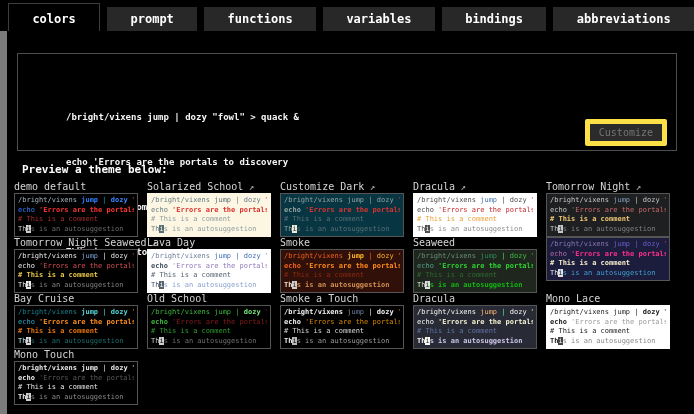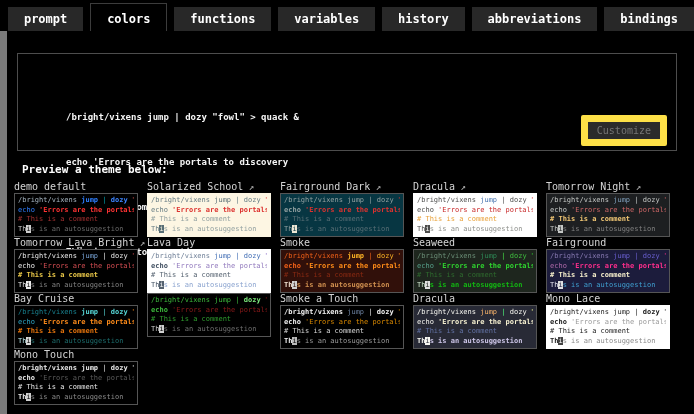--- a/index.html
+++ b/index.html
@@ -23,47 +23,46 @@
   .preview-box { position:absolute; left:17px; top:53px; width:660px; height:98px;
                  border:1px solid #4d4d4d; background:#000; }
   .bg-picker { position:absolute; top:1px; right:1px; display:flex; align-items:flex-start; gap:8px; }
   .bg-label { color:#5a5a5a; font-size:10px; line-height:11px; text-align:right; padding-top:3px; }
   .swatches { display:flex; }
   .swatch { width:13px; height:22px; cursor:pointer; }
   .term { position:absolute; left:48px; top:26px; color:#f5f5f5; font-size:9px; font-weight:bold;
           line-height:15px; white-space:pre; }
   .term .cursor { background:#9a9a9a; color:#000; }
   .customize-btn { position:absolute; right:9px; bottom:4px; background:#2b2b2b;
-                   border:7px solid #fde047; color:#757575; font-size:10px;
+                   border:5px solid #fde047; color:#757575; font-size:10px;
                    font-family:inherit; padding:3px 9px; border-radius:2px; }
 
   
   .themes-heading { position:absolute; left:22px; top:163px; color:#fff; font-size:11px; font-weight:bold; }
   .theme-grid { position:absolute; left:14px; top:181px; display:grid;
                 grid-template-columns:repeat(5,124px); column-gap:9px; row-gap:0; }
   .theme-cell { height:56px; }
   .theme-title { height:12px; font-size:10px; color:#d4d4d4; line-height:12px; white-space:nowrap; }
   .ext-arrow { font-size:9px; color:#c8c8c8; }
   .theme-card { width:124px; height:44px; border:1px solid #555; padding:2px 3px;
                 overflow:hidden; cursor:pointer; }
   .card-line { font-size:7px; line-height:9.5px; height:9.5px; white-space:pre; overflow:hidden; }
 </style>
 </head>
 <body>
 
 <div class="left-strip"></div>
 
 <div class="tabbar">
+  <div class="tab active">colors</div>
   <div class="tab">prompt</div>
-  <div class="tab active">colors</div>
   <div class="tab">functions</div>
   <div class="tab">variables</div>
-  <div class="tab">history</div>
+  <div class="tab">bindings</div>
   <div class="tab">abbreviations</div>
-  <div class="tab">bindings</div>
 </div>
 
 <div class="preview-box">
   <div class="term">
     <div>/bright/vixens jump | dozy "fowl" &gt; quack &amp;</div>
     <div>echo 'Errors are the portals to discovery</div>
     <div># This is a comment</div>
     <div><span>Th</span><span class="cursor">i</span><span>s is an autosuggestion</span></div>
   </div>
   <button class="customize-btn">Customize</button>
@@ -86,21 +85,21 @@
     <div class="theme-title"><span class="theme-name">Solarized School</span><span class="ext-arrow"> ↗</span></div>
     <div class="theme-card" style="background: rgb(253, 246, 227); border-color: rgb(253, 246, 227);">
         <div class="card-line"><span style="color: rgb(101, 123, 131);">/bright/vixens </span><span style="color: rgb(88, 110, 117);">jump</span><span style="color: rgb(101, 123, 131);"> </span><span style="color: rgb(101, 123, 131);">|</span><span style="color: rgb(101, 123, 131);"> </span><span style="color: rgb(101, 123, 131);">dozy</span><span style="color: rgb(101, 123, 131);"> </span><span style="color: rgb(220, 50, 47);">"</span></div>
         <div class="card-line"><span style="color: rgb(101, 123, 131);">echo</span><span style="color: rgb(101, 123, 131);"> </span><span style="color: rgb(220, 50, 47); font-weight: bold;">'Errors are the portals</span></div>
         <div class="card-line"><span style="color: rgb(147, 161, 161);"># This is a comment</span></div>
         <div class="card-line"><span style="color: rgb(101, 123, 131);">Th</span><span style="background: rgb(88, 110, 117); color: rgb(253, 246, 227);">i</span><span style="color: rgb(147, 161, 161);">s is an autosuggestion</span></div>
       </div>
   </div>
 
   <div class="theme-cell">
-    <div class="theme-title"><span class="theme-name">Fairground Dark</span><span class="ext-arrow"> ↗</span></div>
+    <div class="theme-title"><span class="theme-name">Customize Dark</span><span class="ext-arrow"> ↗</span></div>
     <div class="theme-card" style="background: rgb(7, 54, 66); border-color: rgb(85, 85, 85);">
         <div class="card-line"><span style="color: rgb(147, 161, 161);">/bright/vixens </span><span style="color: rgb(147, 161, 161);">jump</span><span style="color: rgb(147, 161, 161);"> </span><span style="color: rgb(147, 161, 161);">|</span><span style="color: rgb(147, 161, 161);"> </span><span style="color: rgb(147, 161, 161);">dozy</span><span style="color: rgb(147, 161, 161);"> </span><span style="color: rgb(220, 50, 47);">"</span></div>
         <div class="card-line"><span style="color: rgb(147, 161, 161); font-weight: bold;">echo</span><span style="color: rgb(147, 161, 161);"> </span><span style="color: rgb(220, 50, 47); font-weight: bold;">'Errors are the portals</span></div>
         <div class="card-line"><span style="color: rgb(88, 110, 117);"># This is a comment</span></div>
         <div class="card-line"><span style="color: rgb(147, 161, 161);">Th</span><span style="background: rgb(238, 232, 213); color: rgb(7, 54, 66);">i</span><span style="color: rgb(88, 110, 117);">s is an autosuggestion</span></div>
       </div>
   </div>
 
   <div class="theme-cell">
     <div class="theme-title"><span class="theme-name">Dracula</span><span class="ext-arrow"> ↗</span></div>
@@ -116,21 +115,21 @@
     <div class="theme-title"><span class="theme-name">Tomorrow Night</span><span class="ext-arrow"> ↗</span></div>
     <div class="theme-card" style="background: rgb(29, 31, 33); border-color: rgb(85, 85, 85);">
         <div class="card-line"><span style="color: rgb(197, 200, 198);">/bright/vixens </span><span style="color: rgb(129, 162, 190);">jump</span><span style="color: rgb(197, 200, 198);"> </span><span style="color: rgb(197, 200, 198);">|</span><span style="color: rgb(197, 200, 198);"> </span><span style="color: rgb(197, 200, 198);">dozy</span><span style="color: rgb(197, 200, 198);"> </span><span style="color: rgb(204, 102, 102);">"</span></div>
         <div class="card-line"><span style="color: rgb(197, 200, 198);">echo</span><span style="color: rgb(197, 200, 198);"> </span><span style="color: rgb(204, 102, 102);">'Errors are the portals</span></div>
         <div class="card-line"><span style="color: rgb(240, 198, 116); font-weight: bold;"># This is a comment</span></div>
         <div class="card-line"><span style="color: rgb(197, 200, 198);">Th</span><span style="background: rgb(197, 200, 198); color: rgb(29, 31, 33);">i</span><span style="color: rgb(128, 128, 128);">s is an autosuggestion</span></div>
       </div>
   </div>
 
   <div class="theme-cell">
-    <div class="theme-title"><span class="theme-name">Tomorrow Lava Bright</span><span class="ext-arrow"> ↗</span></div>
+    <div class="theme-title"><span class="theme-name">Tomorrow Night Seaweed</span><span class="ext-arrow"> ↗</span></div>
     <div class="theme-card" style="background: rgb(0, 0, 0); border-color: rgb(85, 85, 85);">
         <div class="card-line"><span style="color: rgb(234, 234, 234);">/bright/vixens </span><span style="color: rgb(122, 166, 218);">jump</span><span style="color: rgb(234, 234, 234);"> </span><span style="color: rgb(234, 234, 234);">|</span><span style="color: rgb(234, 234, 234);"> </span><span style="color: rgb(234, 234, 234);">dozy</span><span style="color: rgb(234, 234, 234);"> </span><span style="color: rgb(213, 78, 83);">"</span></div>
         <div class="card-line"><span style="color: rgb(234, 234, 234);">echo</span><span style="color: rgb(234, 234, 234);"> </span><span style="color: rgb(213, 78, 83);">'Errors are the portals</span></div>
         <div class="card-line"><span style="color: rgb(231, 197, 71); font-weight: bold;"># This is a comment</span></div>
         <div class="card-line"><span style="color: rgb(234, 234, 234);">Th</span><span style="background: rgb(234, 234, 234); color: rgb(0, 0, 0);">i</span><span style="color: rgb(130, 130, 130);">s is an autosuggestion</span></div>
       </div>
   </div>
 
   <div class="theme-cell">
     <div class="theme-title"><span class="theme-name">Lava Day</span><span class="ext-arrow"></span></div>
@@ -156,40 +155,40 @@
     <div class="theme-title"><span class="theme-name">Seaweed</span><span class="ext-arrow"></span></div>
     <div class="theme-card" style="background: rgb(30, 38, 30); border-color: rgb(85, 85, 85);">
         <div class="card-line"><span style="color: rgb(107, 143, 119);">/bright/vixens </span><span style="color: rgb(46, 139, 87);">jump</span><span style="color: rgb(107, 143, 119);"> </span><span style="color: rgb(63, 191, 63); font-weight: bold;">|</span><span style="color: rgb(107, 143, 119);"> </span><span style="color: rgb(63, 191, 63);">dozy</span><span style="color: rgb(107, 143, 119);"> </span><span style="color: rgb(48, 208, 48);">"</span></div>
         <div class="card-line"><span style="color: rgb(87, 161, 139);">echo</span><span style="color: rgb(107, 143, 119);"> </span><span style="color: rgb(47, 211, 47); font-weight: bold;">'Errors are the portals</span></div>
         <div class="card-line"><span style="color: rgb(46, 107, 46);"># This is a comment</span></div>
         <div class="card-line"><span style="color: rgb(207, 232, 207);">Th</span><span style="background: rgb(224, 224, 224); color: rgb(30, 38, 30);">i</span><span style="color: rgb(18, 181, 18); font-weight: bold;">s is an autosuggestion</span></div>
       </div>
   </div>
 
   <div class="theme-cell">
-    <div class="theme-title"><span class="theme-name">Fairground</span><span class="ext-arrow"></span></div>
     <div class="theme-card" style="background: rgb(28, 28, 60); border-color: rgb(85, 85, 85);">
         <div class="card-line"><span style="color: rgb(134, 120, 176);">/bright/vixens </span><span style="color: rgb(106, 95, 208);">jump</span><span style="color: rgb(134, 120, 176);"> </span><span style="color: rgb(106, 95, 208);">|</span><span style="color: rgb(134, 120, 176);"> </span><span style="color: rgb(106, 95, 208);">dozy</span><span style="color: rgb(134, 120, 176);"> </span><span style="color: rgb(255, 46, 140);">"</span></div>
         <div class="card-line"><span style="color: rgb(176, 106, 170);">echo</span><span style="color: rgb(134, 120, 176);"> </span><span style="color: rgb(255, 46, 140); font-weight: bold;">'Errors are the portals</span></div>
         <div class="card-line"><span style="color: rgb(245, 238, 203); font-weight: bold;"># This is a comment</span></div>
         <div class="card-line"><span style="color: rgb(232, 232, 240);">Th</span><span style="background: rgb(224, 224, 224); color: rgb(28, 28, 60);">i</span><span style="color: rgb(63, 159, 208);">s is an autosuggestion</span></div>
       </div>
   </div>
 
   <div class="theme-cell">
     <div class="theme-title"><span class="theme-name">Bay Cruise</span><span class="ext-arrow"></span></div>
     <div class="theme-card" style="background: rgb(0, 0, 0); border-color: rgb(85, 85, 85);">
         <div class="card-line"><span style="color: rgb(24, 128, 143);">/bright/vixens </span><span style="color: rgb(86, 214, 214); font-weight: bold;">jump</span><span style="color: rgb(24, 128, 143);"> </span><span style="color: rgb(86, 214, 214);">|</span><span style="color: rgb(24, 128, 143);"> </span><span style="color: rgb(86, 214, 214); font-weight: bold;">dozy</span><span style="color: rgb(24, 128, 143);"> </span><span style="color: rgb(255, 140, 26);">"</span></div>
         <div class="card-line"><span style="color: rgb(45, 165, 197);">echo</span><span style="color: rgb(24, 128, 143);"> </span><span style="color: rgb(255, 140, 26); font-weight: bold;">'Errors are the portals</span></div>
         <div class="card-line"><span style="color: rgb(226, 114, 12); font-weight: bold;"># This is a comment</span></div>
         <div class="card-line"><span style="color: rgb(191, 238, 242);">Th</span><span style="background: rgb(216, 216, 216); color: rgb(0, 0, 0);">i</span><span style="color: rgb(29, 109, 109);">s is an autosuggestion</span></div>
       </div>
   </div>
 
   <div class="theme-cell">
+    <div class="theme-title"><span class="theme-name">Old School</span><span class="ext-arrow"></span></div>
     <div class="theme-card" style="background: rgb(0, 0, 0); border-color: rgb(85, 85, 85);">
         <div class="card-line"><span style="color: rgb(60, 184, 60);">/bright/vixens </span><span style="color: rgb(60, 184, 60);">jump</span><span style="color: rgb(60, 184, 60);"> </span><span style="color: rgb(60, 184, 60);">|</span><span style="color: rgb(60, 184, 60);"> </span><span style="color: rgb(124, 232, 124); font-weight: bold;">dozy</span><span style="color: rgb(60, 184, 60);"> </span><span style="color: rgb(140, 26, 26);">"</span></div>
         <div class="card-line"><span style="color: rgb(60, 184, 60); font-weight: bold;">echo</span><span style="color: rgb(60, 184, 60);"> </span><span style="color: rgb(140, 26, 26);">'Errors are the portals</span></div>
         <div class="card-line"><span style="color: rgb(47, 157, 47);"># This is a comment</span></div>
         <div class="card-line"><span style="color: rgb(208, 208, 208);">Th</span><span style="background: rgb(208, 208, 208); color: rgb(0, 0, 0);">i</span><span style="color: rgb(111, 111, 111);">s is an autosuggestion</span></div>
       </div>
   </div>
 
   <div class="theme-cell">
     <div class="theme-title"><span class="theme-name">Smoke a Touch</span><span class="ext-arrow"></span></div>

